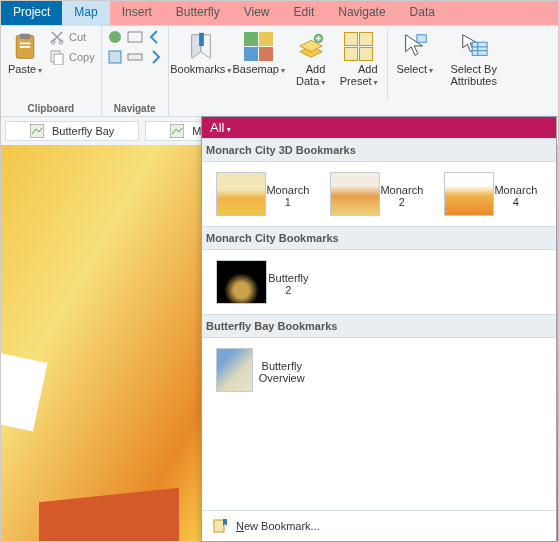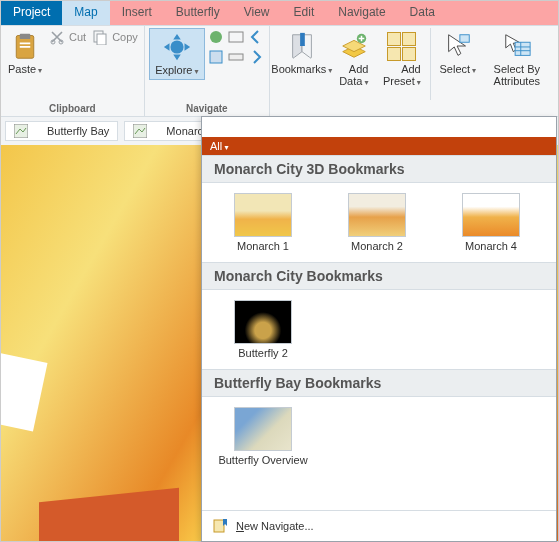--- a/index.html
+++ b/index.html
@@ -15,42 +15,42 @@
   .ribbon { display: flex; background: #f5f6f7; border-top: 1px solid #d6dde3; border-bottom: 1px solid #d6dde3; height: 92px; }
   .group { display: flex; flex-direction: column; padding: 2px 4px 0 4px; border-right: 1px solid #d6dde3; }
   .group-body { display: flex; flex: 1; align-items: flex-start; gap: 2px; }
   .group-label { text-align: center; font-size: 10px; color: #666; padding: 2px 0; font-weight: bold; }
   .big-btn { display: flex; flex-direction: column; align-items: center; justify-content: flex-start; width: 56px; padding: 2px 0; gap: 1px; cursor: pointer; }
   .big-btn.wide { width: 68px; }
   .big-btn .ic { width: 32px; height: 32px; display: flex; align-items: center; justify-content: center; }
   .big-btn .lbl { font-size: 11px; color: #333; text-align: right; line-height: 1.1; }
   .big-btn.selected { background: #cbe2f3; border: 1px solid #8db9dc; }
   .drop::after { content: "▾"; font-size: 8px; color: #666; margin-left: 2px; }
-  .col-small { display: flex; flex-direction: row; gap: 2px; }
+  .col-small { display: flex; flex-direction: column; gap: 2px; }
   .small-btn { display: flex; align-items: center; gap: 4px; padding: 1px 2px; font-size: 11px; color: #888; cursor: pointer; }
   .small-btn .sic { width: 16px; height: 16px; display: inline-block; }
   .icon-grid3 { display: grid; grid-template-columns: repeat(3,18px); grid-auto-rows: 18px; gap: 2px; }
   .icon-grid2 { display: grid; grid-template-columns: repeat(2,14px); grid-auto-rows: 14px; gap: 1px; }
 
   
   .content { position: relative; height: calc(100% - 24px - 92px); }
   .maptabs { display: flex; gap: 6px; padding: 4px 4px; background: #f2f4f6; border-bottom: 1px solid #d6dde3; }
-  .maptab { display: flex; align-items: center; gap: 19px; padding: 2px 8px; font-size: 11px; color: #333; background: #fff; border: 1px solid #d6dde3; cursor: pointer; }
+  .maptab { display: flex; align-items: center; gap: 8px; padding: 2px 24px; font-size: 11px; color: #333; background: #fff; border: 1px solid #d6dde3; cursor: pointer; }
   .maptab .gic { width: 14px; height: 14px; }
   .map-canvas { position: absolute; top: 28px; left: 0; right: 0; bottom: 0; background: linear-gradient(120deg,#f3c64a 0%, #f7e07a 20%, #e88927 45%, #facc4a 55%, #f3d97a 70%, #efb54f 85%, #d46a28 100%); overflow: hidden; }
   .map-canvas::before { content:""; position:absolute; left:38px; top:350px; width:140px; height:140px; background:#d45a2a; transform: skewY(-6deg); }
   .map-canvas::after { content:""; position:absolute; left:-30px; top:210px; width:70px; height:70px; background:#fff; transform: rotate(12deg); }
 
   
   .dropdown { position: absolute; left: 201px; top: 116px; width: 356px; height: calc(100% - 116px); background: #fff; border: 1px solid #9aa2ab; box-shadow: -2px 2px 6px rgba(0,0,0,.15); display: flex; flex-direction: column; }
-  .dd-filter { background: #c2410c; color: #fff; padding: 3px 8px; font-size: 11px; margin-top: 20px; }
+  .dd-filter { background: #be185d; color: #fff; padding: 3px 8px; font-size: 13px; }
   .dd-filter::after { content: " ▾"; font-size: 8px; }
-  .dd-section { background: #ebeef0; color: #555; font-weight: 600; font-size: 14px; padding: 5px 12px; border-top: 1px solid #d6dde3; border-bottom: 1px solid #d6dde3; }
+  .dd-section { background: #ebeef0; color: #555; font-weight: 600; font-size: 11px; padding: 5px 4px; border-top: 1px solid #d6dde3; border-bottom: 1px solid #d6dde3; }
   .dd-grid { display: flex; flex-wrap: wrap; gap: 14px 20px; padding: 10px 14px; }
-  .bm { display: flex; flex-direction: column; align-items: center; width: 94px; cursor: pointer; }
+  .bm { display: flex; flex-direction: row; align-items: center; width: 94px; cursor: pointer; }
   .thumb { width: 58px; height: 44px; border: 1px solid #c4cbd2; background: #eee; }
   .thumb.m1 { background: linear-gradient(180deg,#f2e6b6 40%, #f0b34a 60%, #f0c74a 100%); }
   .thumb.m2 { background: linear-gradient(180deg,#f2ede0 30%, #e7a14a 55%, #f0cf7a 100%); }
   .thumb.m3 { background: linear-gradient(165deg,#e39a3a 0%, #edc06a 50%, #f2e6c0 100%); }
   .thumb.m4 { background: linear-gradient(180deg,#fff 30%, #f0b24a 55%, #ea8a2a 100%); }
   .thumb.bf2 { background: #000 radial-gradient(circle at 50% 70%, #caa24a 20%, #000 45%); }
   .thumb.ov { background: linear-gradient(135deg,#7aa6d4 25%, #dcd9bc 60%, #e8e4cc 100%); }
   .bm .cap { font-size: 11px; color: #333; margin-top: 3px; text-align: center; }
   .dd-footer { border-top: 1px solid #d6dde3; padding: 4px 6px; margin-top: auto; }
   .dd-cmd { display: flex; align-items: center; gap: 8px; padding: 3px 4px; font-size: 11px; color: #333; cursor: pointer; }
@@ -102,29 +102,20 @@
               </svg></span>
           <span>Copy</span>
         </div>
       </div>
     </div>
     <div class="group-label">Clipboard</div>
   </div>
 
   <div class="group">
     <div class="group-body">
-      <div class="big-btn selected">
-        <span class="ic">
-          <svg viewBox="0 0 32 32" width="30" height="30">
-              <circle cx="16" cy="16" r="7" fill="#3a8ec9"></circle>
-              <path d="M16 2 L20 8 L12 8 Z M16 30 L12 24 L20 24 Z M2 16 L8 12 L8 20 Z M30 16 L24 20 L24 12 Z" fill="#3a8ec9"></path>
-            </svg>
-        </span>
-        <span class="lbl drop">Explore</span>
-      </div>
       <div class="icon-grid3">
         <span><svg viewBox="0 0 18 18">
               <circle cx="9" cy="9" r="6" fill="#6db36d"></circle>
             </svg></span>
         <span><svg viewBox="0 0 18 18">
               <rect x="2" y="4" width="14" height="10" fill="none" stroke="#888"></rect>
             </svg></span>
         <span><svg viewBox="0 0 18 18">
               <path d="M11 3 L5 9 L11 15" fill="none" stroke="#3a8ec9" stroke-width="2"></path>
             </svg></span>
@@ -149,20 +140,31 @@
           <svg viewBox="0 0 32 32" width="30" height="30">
               <path d="M6 4 L6 28 Q6 30 8 28 L16 22 L16 4 Z" fill="#dcdfe4" stroke="#9aa0a6"></path>
               <path d="M16 4 L16 22 L24 28 Q26 30 26 28 L26 4 Z" fill="#f2f4f6" stroke="#9aa0a6"></path>
               <rect x="14" y="2" width="5" height="14" fill="#2e7bbf"></rect>
               <path d="M14 16 L16.5 13 L19 16 Z" fill="#2e7bbf"></path>
             </svg>
         </span>
         <span class="lbl drop">Bookmarks</span>
       </div>
 
+      <div class="big-btn">
+        <span class="ic">
+          <span class="icon-grid2">
+            <span style="background:#6db36d"></span>
+              <span style="background:#e6c85a"></span>
+            <span style="background:#5a9bd4"></span>
+              <span style="background:#d47a5a"></span>
+          </span>
+        </span>
+        <span class="lbl drop">Basemap</span>
+      </div>
 
       <div class="big-btn" style="width:44px">
         <span class="ic">
             <svg viewBox="0 0 32 32" width="30" height="30">
               <polygon points="4,22 16,28 28,22 16,16" fill="#f2c844" stroke="#c79a2a"></polygon>
               <polygon points="4,16 16,22 28,16 16,10" fill="#f6d978" stroke="#c79a2a"></polygon>
               <circle cx="24" cy="8" r="5" fill="#6db36d"></circle>
               <path d="M24 5 V11 M21 8 H27" stroke="#fff" stroke-width="1.6"></path>
             </svg>
           </span>
@@ -267,17 +269,17 @@
         <span class="cap">Butterfly Overview</span>
       </div>
   </div>
 
   <div class="dd-footer">
     <div class="dd-cmd">
       <span class="cic"><svg viewBox="0 0 16 16">
             <rect x="2" y="2" width="10" height="12" fill="#f6e7b0" stroke="#c79a2a"></rect>
             <path d="M11 1 L11 8 L13 6 L15 8 L15 1 Z" fill="#2e7bbf"></path>
           </svg></span>
-      <span class="underline-first">New Navigate...</span>
+      <span class="underline-first">New Bookmark...</span>
     </div>
 
   </div>
 </div>
 
 </body></html>

